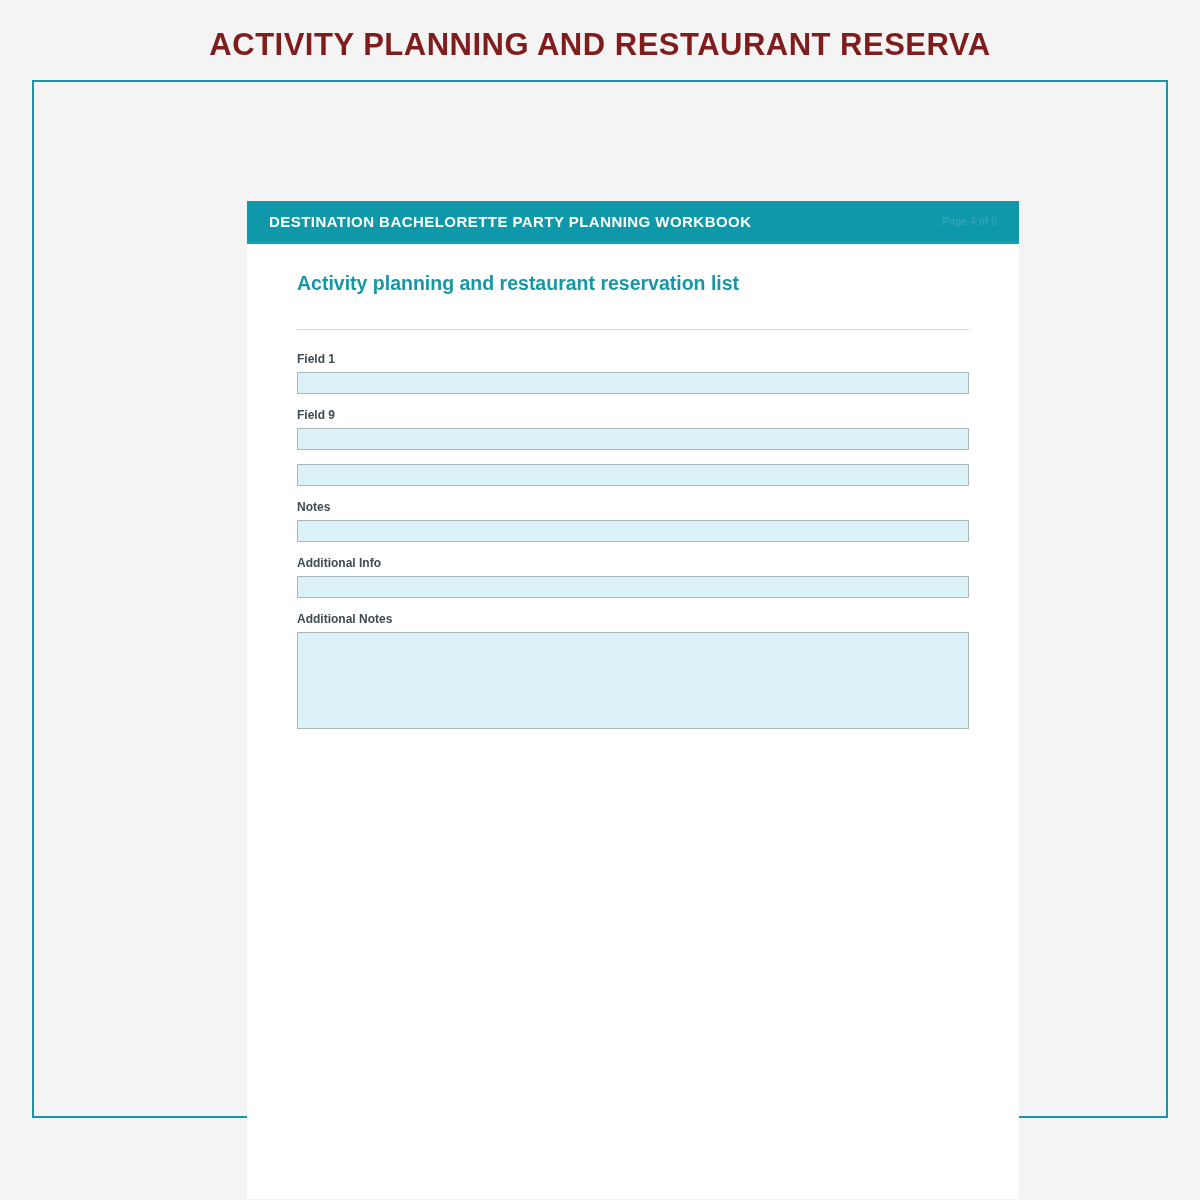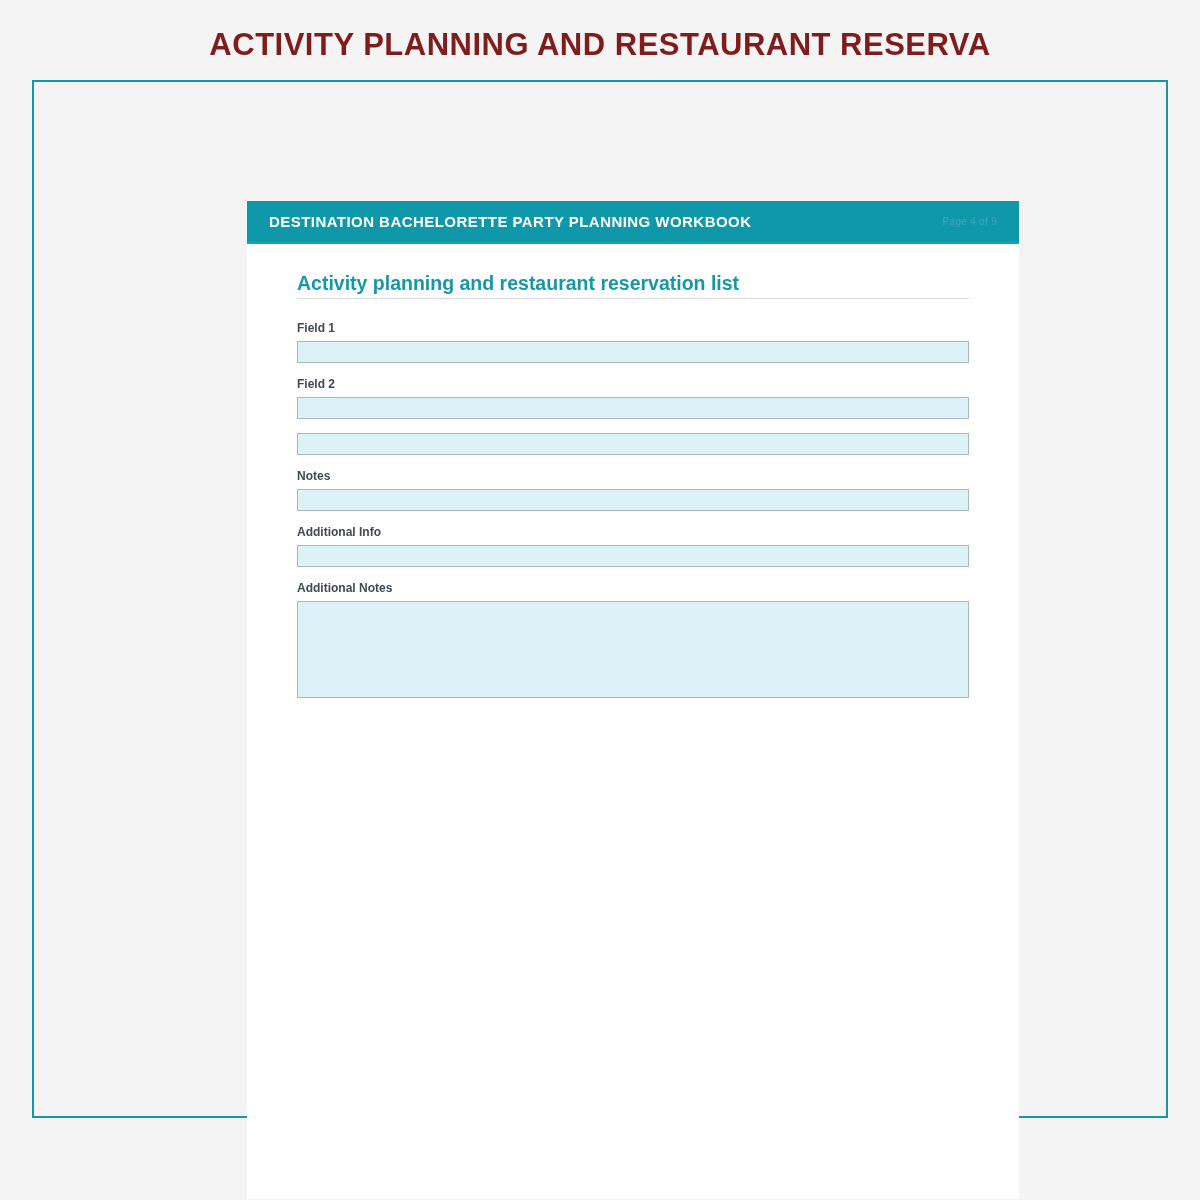--- a/index.html
+++ b/index.html
@@ -69,21 +69,21 @@
     background: #13a0b2;
   }
   .doc-body {
     padding: 28px 50px 0 50px;
     box-sizing: border-box;
   }
   .doc-heading {
     color: #1796a8;
     font-size: 19.5px;
     font-weight: bold;
-    padding-bottom: 3px;
+    padding-bottom: 34px;
     border-bottom: 1px solid #d8d8d8;
     margin: 0 0 22px 0;
   }
   .field-block {
     margin-bottom: 14px;
   }
   .field-label {
     font-size: 12px;
     font-weight: bold;
     color: #3f4b52;
@@ -138,21 +138,21 @@
     <div class="doc-body">
       <h1 class="doc-heading">Activity planning and restaurant reservation list</h1>
 
       <div class="field-block">
         <label class="field-label">Field 1</label>
         <input class="field-input" type="text" value="" style="">
       </div>
 
 
       <div class="field-block">
-        <label class="field-label">Field 2</label>
+        <label class="field-label">Field 9</label>
         <input class="field-input" type="text" value="" style="">
       </div>
 
       <div class="field-block">
         <input class="field-input" type="text" value="" style="">
       </div>
 
       <div class="field-block">
         <label class="field-label">Notes</label>
         <input class="field-input" type="text" value="" style="">

